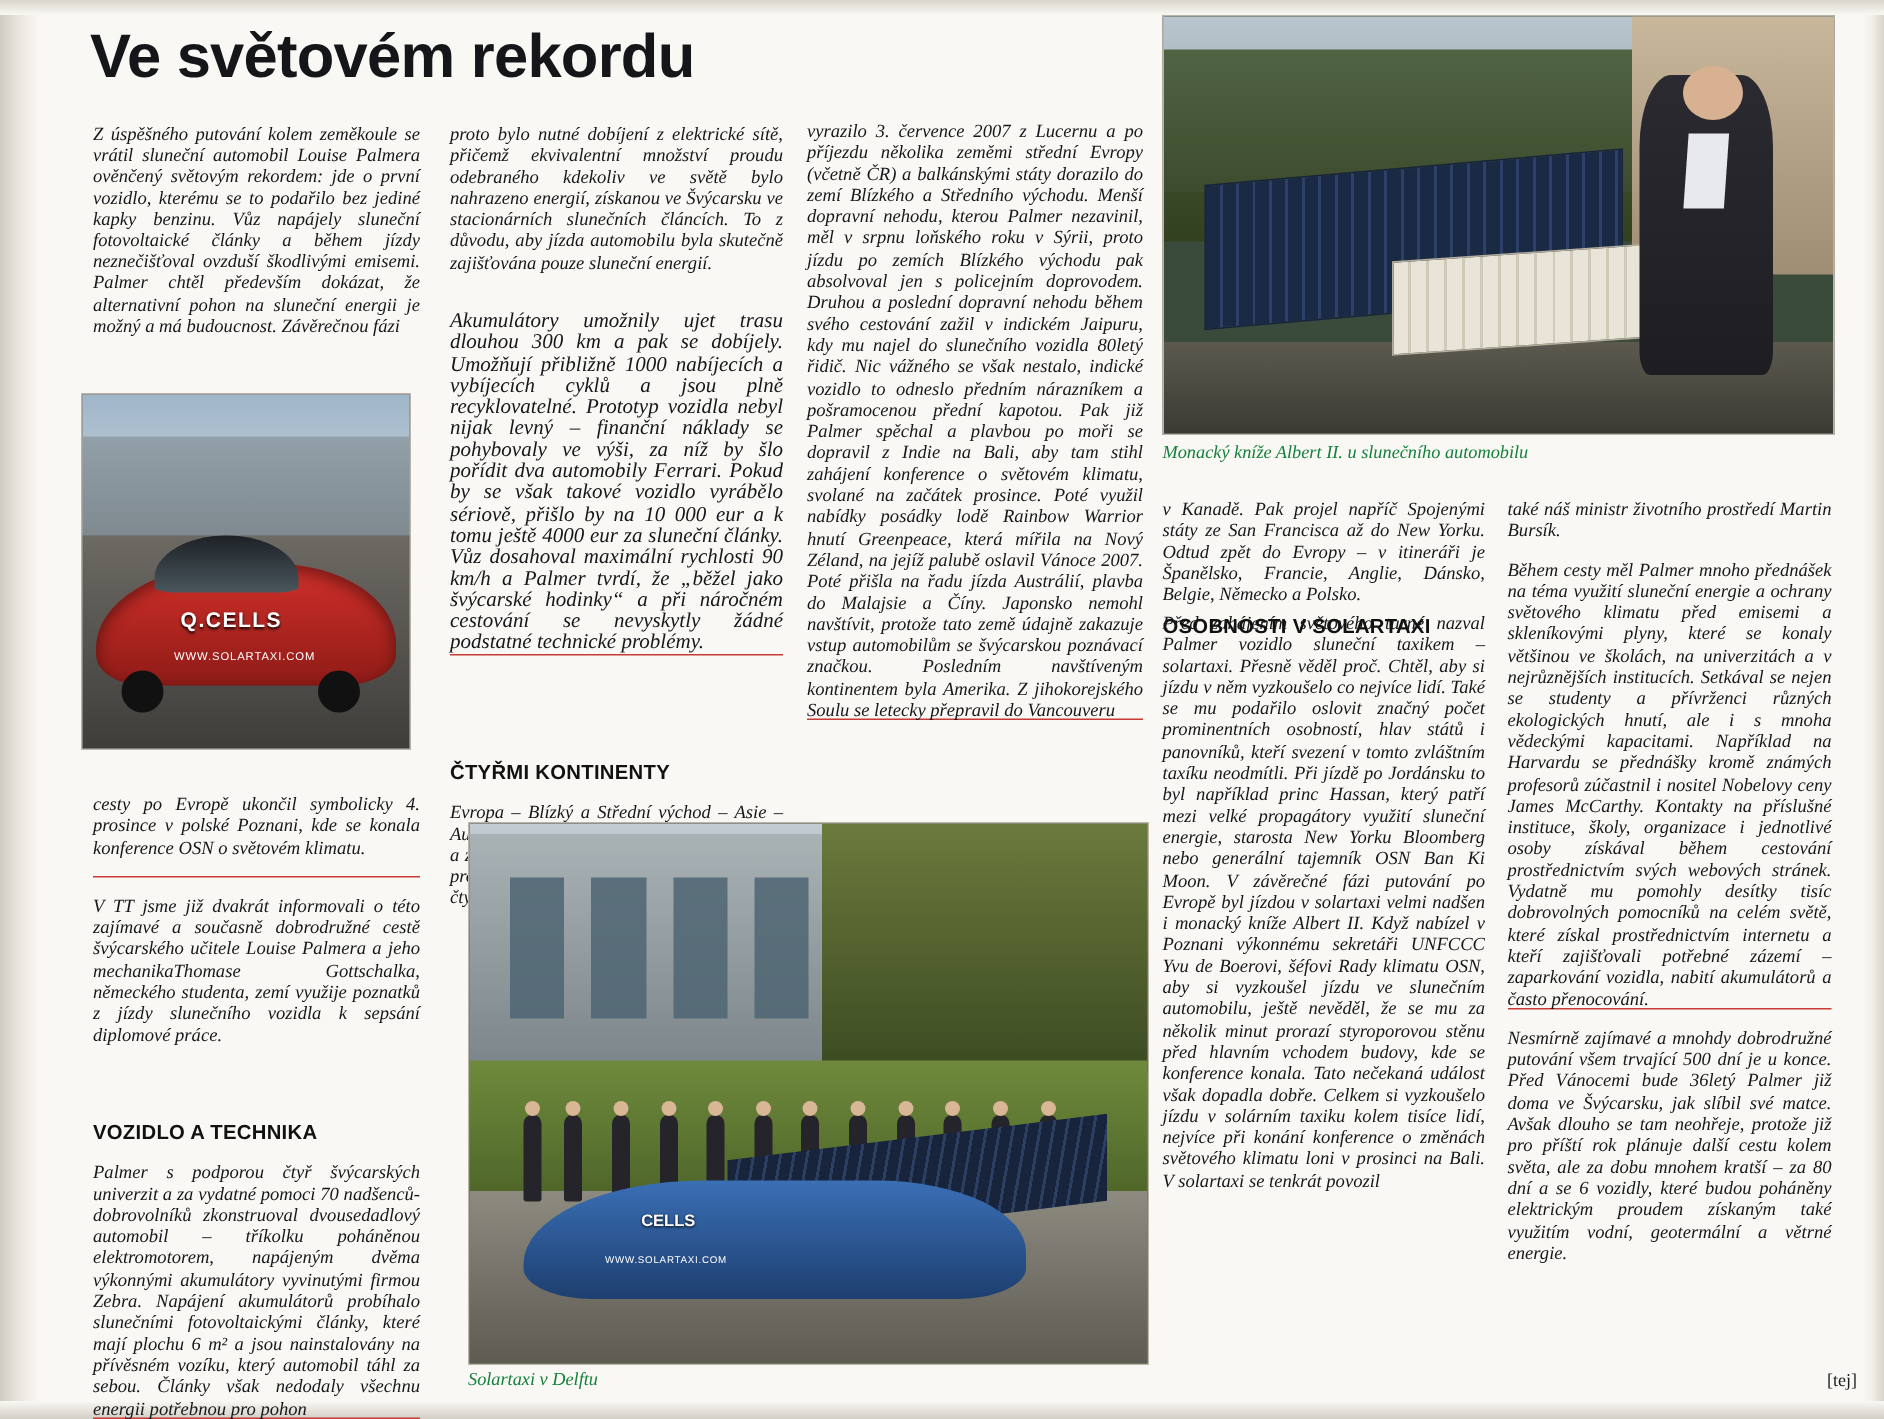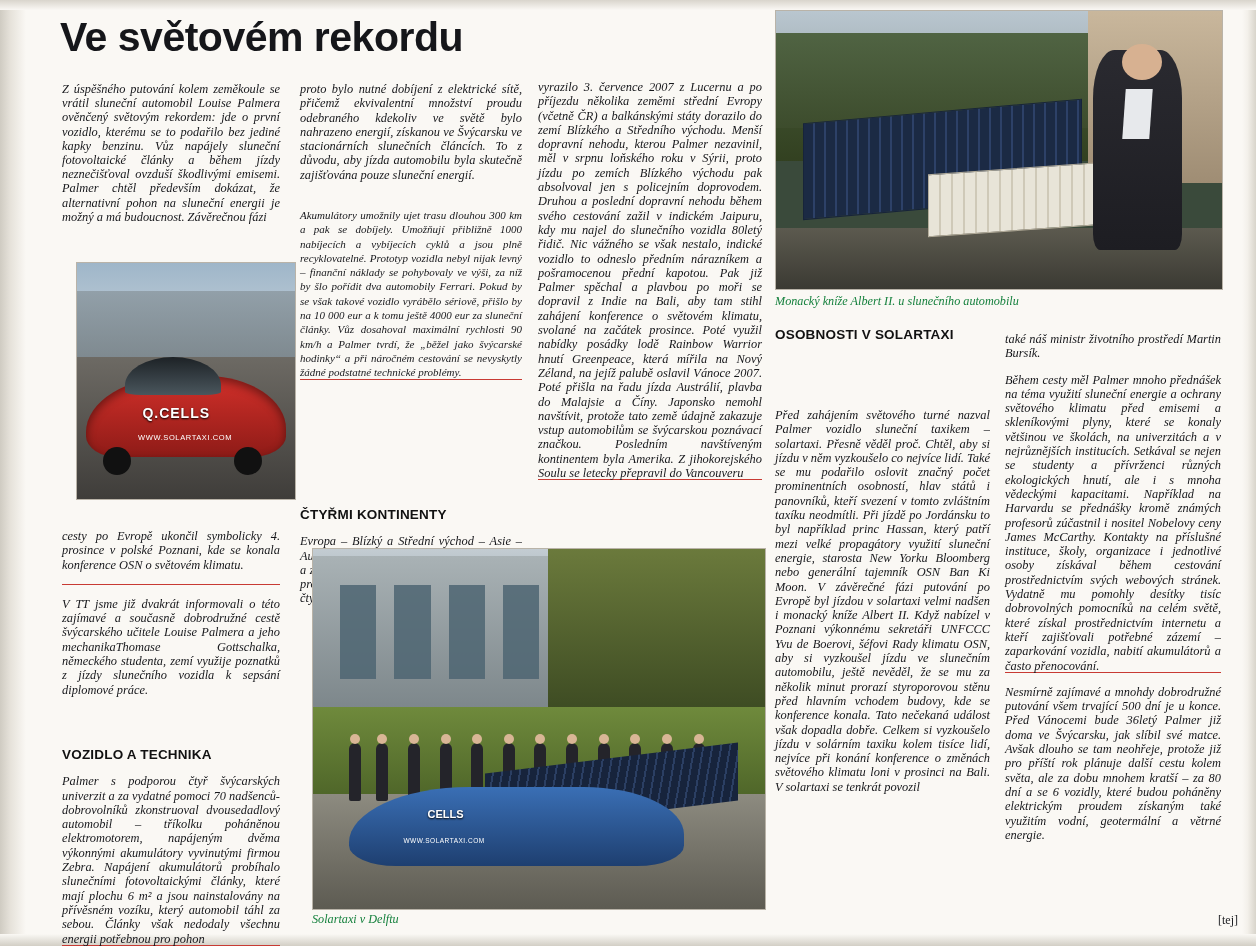--- a/index.html
+++ b/index.html
@@ -31,21 +31,21 @@
   }
 
   .col{position:absolute;text-align:justify;color:#16171b;}
   .col p{margin:12px 0 2px 0;}
 
   
   .c1{left:62px;top:70px;width:218px;font-size:12.4px;line-height:14.2px;font-style:italic;}
   .c1b{left:62px;top:517px;width:218px;font-size:12.4px;line-height:14.3px;font-style:italic;}
   .c1c{left:62px;top:740px;width:218px;font-size:12.4px;line-height:14.3px;font-style:italic;}
   .c2{left:300px;top:70px;width:222px;font-size:12.4px;line-height:14.3px;font-style:italic;}
-  .c2b{left:300px;top:196px;width:222px;font-size:11px;line-height:14.3px;font-style:italic;}
+  .c2b{left:300px;top:196px;width:222px;font-size:14px;line-height:14.3px;font-style:italic;}
   .c2c{left:300px;top:500px;width:222px;font-size:12.4px;line-height:14.3px;font-style:italic;}
   .c3{left:538px;top:68px;width:224px;font-size:12.4px;line-height:14.3px;font-style:italic;}
   .c3b{left:538px;top:320px;width:224px;font-size:12.4px;line-height:14.3px;font-style:italic;}
   .c4{left:775px;top:320px;width:215px;font-size:12.4px;line-height:14.3px;font-style:italic;}
   .c4b{left:775px;top:396px;width:215px;font-size:12.4px;line-height:14.3px;font-style:italic;}
   .c5{left:1005px;top:320px;width:216px;font-size:12.4px;line-height:14.3px;font-style:italic;}
 
   .subhead{
     font-family:"Liberation Sans", sans-serif;
     font-weight:bold;
@@ -65,21 +65,21 @@
   }
 
   
   .u{border-bottom:1.4px solid #c83a33; padding-bottom:12px;}
   .ubox{box-shadow:inset 0 -1px 0 0 #c83a33;}
 
   
   .photo{position:absolute;overflow:hidden;border:1px solid #b9b3a8;}
 
   
-  .photo-car{left:76px;top:262px;width:218px;height:236px;background:#737373;}
+  .photo-car{left:54px;top:262px;width:218px;height:236px;background:#737373;}
   .sky1{position:absolute;left:0;top:0;width:100%;height:40%;background:linear-gradient(180deg,#9fb6c9,#cdd7dd);}
   .ground1{position:absolute;left:0;top:40%;width:100%;height:60%;background:linear-gradient(180deg,#6d6a64,#3f3d3a);}
   .bldg1{position:absolute;left:0;top:12%;width:100%;height:30%;background:linear-gradient(180deg,#8d9aa2,#6f7a80);opacity:.85;}
   .car1{position:absolute;left:4%;top:48%;width:92%;height:34%;background:linear-gradient(180deg,#d2302a,#8e1b17);border-radius:46% 40% 18% 16% / 70% 66% 26% 26%;box-shadow:0 4px 10px rgba(0,0,0,.45) inset;}
   .car1-canopy{position:absolute;left:22%;top:40%;width:44%;height:16%;background:linear-gradient(180deg,#1d2226,#4a565d);border-radius:60% 60% 20% 20% / 90% 90% 10% 10%;}
   .car1-logo{position:absolute;left:30%;top:60%;color:#fff;font-family:"Liberation Sans",sans-serif;font-weight:bold;font-size:14px;letter-spacing:1px;text-shadow:0 1px 2px #000;}
   .car1-url{position:absolute;left:28%;top:72%;color:#fff;font-family:"Liberation Sans",sans-serif;font-size:7.5px;letter-spacing:.6px;}
   .wheel{position:absolute;bottom:10%;width:13%;height:12%;background:#111;border-radius:50%;}
 
   
@@ -173,20 +173,21 @@
     <div class="p2-panel2"></div>
     <div class="p2-man"></div>
     <div class="p2-shirt"></div>
     <div class="p2-head"></div>
   </div>
   <div class="caption" style="left:775px;top:294px;width:446px;">Monacký kníže Albert II. u slunečního automobilu</div>
 
   <div class="col c3b"></div>
 
   <div class="col c4">
+    <p>v Kanadě. Pak projel napříč Spojenými státy ze San Francisca až do New Yorku. Odtud zpět do Evropy – v itineráři je Španělsko, Francie, Anglie, Dánsko, Belgie, Německo a Polsko.</p>
     <div class="subhead">OSOBNOSTI V SOLARTAXI</div>
   </div>
   <div class="col c4b">
     <p>Před zahájením světového turné nazval Palmer vozidlo sluneční taxikem – solartaxi. Přesně věděl proč. Chtěl, aby si jízdu v něm vyzkoušelo co nejvíce lidí. Také se mu podařilo oslovit značný počet prominentních osobností, hlav států i panovníků, kteří svezení v tomto zvláštním taxíku neodmítli. Při jízdě po Jordánsku to byl například princ Hassan, který patří mezi velké propagátory využití sluneční energie, starosta New Yorku Bloomberg nebo generální tajemník OSN Ban Ki Moon. V závěrečné fázi putování po Evropě byl jízdou v solartaxi velmi nadšen i monacký kníže Albert II. Když nabízel v Poznani výkonnému sekretáři UNFCCC Yvu de Boerovi, šéfovi Rady klimatu OSN, aby si vyzkoušel jízdu ve slunečním automobilu, ještě nevěděl, že se mu za několik minut prorazí styroporovou stěnu před hlavním vchodem budovy, kde se konference konala. Tato nečekaná událost však dopadla dobře. Celkem si vyzkoušelo jízdu v solárním taxiku kolem tisíce lidí, nejvíce při konání konference o změnách světového klimatu loni v prosinci na Bali. V solartaxi se tenkrát povozil</p>
   </div>
 
   <div class="col c5">
     <p>také náš ministr životního prostředí Martin Bursík.</p>
     <p class="ubox">Během cesty měl Palmer mnoho přednášek na téma využití sluneční energie a ochrany světového klimatu před emisemi a skleníkovými plyny, které se konaly většinou ve školách, na univerzitách a v nejrůznějších institucích. Setkával se nejen se studenty a přívrženci různých ekologických hnutí, ale i s mnoha vědeckými kapacitami. Například na Harvardu se přednášky kromě známých profesorů zúčastnil i nositel Nobelovy ceny James McCarthy. Kontakty na příslušné instituce, školy, organizace i jednotlivé osoby získával během cestování prostřednictvím svých webových stránek. Vydatně mu pomohly desítky tisíc dobrovolných pomocníků na celém světě, které získal prostřednictvím internetu a kteří zajišťovali potřebné zázemí – zaparkování vozidla, nabití akumulátorů a často přenocování.</p>
     <p>Nesmírně zajímavé a mnohdy dobrodružné putování všem trvající 500 dní je u konce. Před Vánocemi bude 36letý Palmer již doma ve Švýcarsku, jak slíbil své matce. Avšak dlouho se tam neohřeje, protože již pro příští rok plánuje další cestu kolem světa, ale za dobu mnohem kratší – za 80 dní a se 6 vozidly, které budou poháněny elektrickým proudem získaným také využitím vodní, geotermální a větrné energie.</p>

